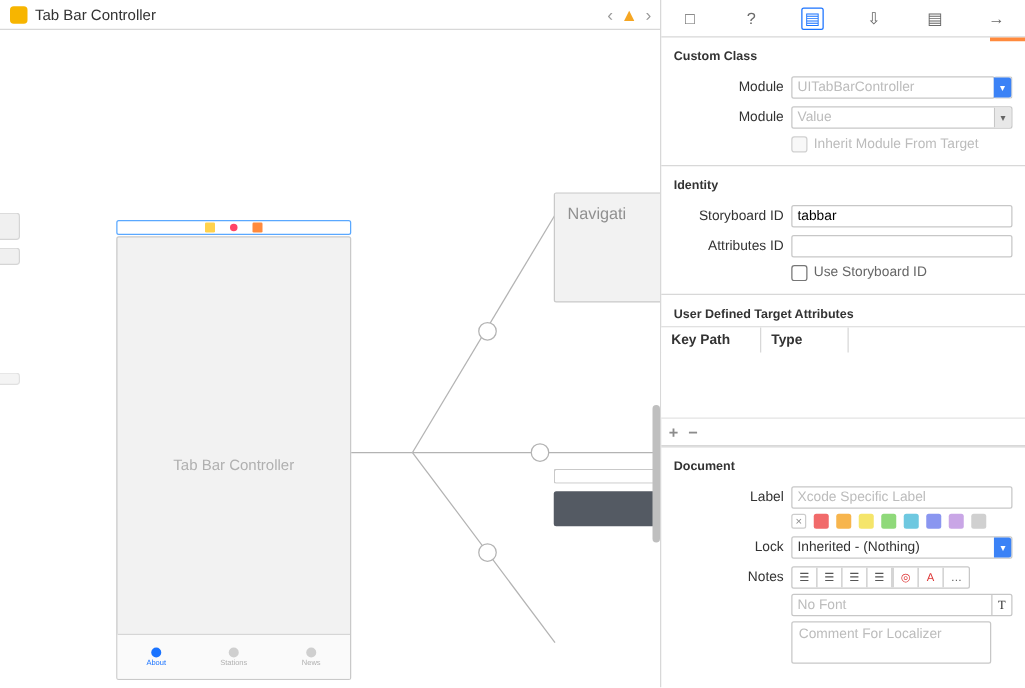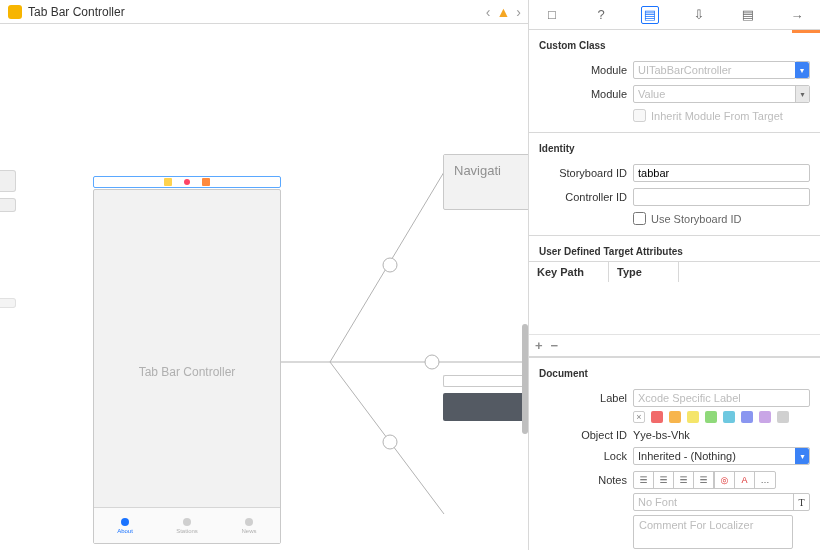--- a/index.html
+++ b/index.html
@@ -29,21 +29,21 @@
   .phone-label { position:absolute; top:175px; left:0; right:0; text-align:center; color:#b0b0b0; font-size:12px; }
   .phone-tabbar { position:absolute; left:0; right:0; bottom:0; height:36px; background:#fafafa; border-top:1px solid #d6d6d6; display:flex; }
   .tab-item { flex:1; display:flex; flex-direction:column; align-items:center; justify-content:center; font-size:6px; color:#b0b0b0; }
   .tab-item.sel { color:#1a73ff; }
   .tab-item .glyph { width:8px; height:8px; border-radius:50%; background:#cfcfcf; margin-bottom:2px; }
   .tab-item.sel .glyph { background:#1a73ff; }
   svg.lines { position:absolute; left:0; top:0; width:100%; height:100%; pointer-events:none; }
   .seg-circle { fill:#fff; stroke:#b3b3b3; stroke-width:1; }
 
   
-  .nav-peek { position:absolute; right:-1px; top:130px; width:86px; height:56px; border:1px solid #c9c9c9; background:#f2f2f2; border-radius:2px 0 0 2px; }
+  .nav-peek { position:absolute; right:-1px; top:130px; width:86px; height:88px; border:1px solid #c9c9c9; background:#f2f2f2; border-radius:2px 0 0 2px; }
   .nav-peek .hdr { height:30px; display:flex; align-items:center; padding-left:10px; color:#909090; font-size:13px; background:#f2f2f2; }
   .nav-peek2 { position:absolute; right:-1px; top:351px; width:86px; height:70px; }
   .nav-peek2 .bar1 { height:12px; border:1px solid #c9c9c9; border-right:none; background:#fff; border-radius:2px 0 0 2px; margin-bottom:6px;}
   .nav-peek2 .bar2 { height:28px; background:#545a63; border-radius:2px 0 0 2px; }
   
   .scroll-thumb { position:absolute; right:0; top:300px; width:6px; height:110px; background:#bfbfbf; border-radius:3px; }
 
   
   .inspector { position:absolute; right:0; top:0; width:292px; height:100%; border-left:1px solid #d8d8d8; background:#fff; }
   .insp-toolbar { height:30px; border-bottom:1px solid #d8d8d8; display:flex; align-items:center; justify-content:space-between; padding:0 14px; }
@@ -52,21 +52,21 @@
   .group { border-bottom:1px solid #d8d8d8; padding:6px 10px 10px 10px; }
   .group-hd { font-weight:700; font-size:10px; color:#333; padding:4px 0; }
   .row { display:flex; align-items:center; margin-top:6px; }
   .row label { width:88px; text-align:right; font-size:11px; color:#333; margin-right:6px; }
   .field { flex:1; display:flex; }
   input.text { flex:1; height:18px; border:1px solid #c7c7c7; border-radius:2px; padding:0 4px; font-size:11px; background:#fff; }
   input.text::placeholder { color:#bcbcbc; }
   .select { flex:1; height:18px; border:1px solid #c7c7c7; border-radius:2px; font-size:11px; color:#bcbcbc; padding:0 4px; display:flex; align-items:center; justify-content:space-between; background:#fff; }
   .select .caret { width:14px; height:16px; background:#e8e8e8; border-left:1px solid #c7c7c7; display:flex; align-items:center; justify-content:center; font-size:8px; color:#666; border-radius:0 2px 2px 0; margin-right:-4px;}
   .select.blue .caret { background:#3b82f6; color:#fff; border-left-color:#3b82f6;}
-  .chk-row { margin-left:94px; display:flex; align-items:center; font-size:11px; color:#666; margin-top:6px; }
+  .chk-row { margin-left:94px; display:flex; align-items:flex-start; font-size:11px; color:#666; margin-top:6px; }
   .chk-row input { margin-right:5px; }
   .udr-table { border:1px solid #d8d8d8; border-left:none; border-right:none; margin:0 -10px;font-weight:bold; }
   .udr-head { display:flex; font-size:11px; color:#333; background:#fff; }
   .udr-head span { padding:4px 8px; border-right:1px solid #d8d8d8; }
   .udr-head span:nth-child(1){width:80px;} .udr-head span:nth-child(2){width:70px;} .udr-head span:nth-child(3){flex:1; border-right:none;}
   .udr-body { height:52px; background:#fff; }
   .udr-foot { display:flex; gap:8px; padding:3px 6px; font-size:13px; color:#8c8c8c; border-top:1px solid #e3e3e3;}
   .swatches { display:flex; gap:6px; margin-left:94px; margin-top:4px;}
   .swatch { width:12px; height:12px; border-radius:2px; cursor:pointer;}
   .tb-icons { display:flex; border:1px solid #c7c7c7; border-radius:2px; overflow:hidden; }
@@ -176,21 +176,21 @@
     </div>
   </div>
 
   <div class="group">
     <div class="group-hd">Identity</div>
     <div class="row">
       <label>Storyboard ID</label>
       <input class="text" value="tabbar" style="">
     </div>
     <div class="row">
-      <label>Controller ID</label>
+      <label>Attributes ID</label>
       <input class="text" value="" style="">
     </div>
     <div class="chk-row">
       <input type="checkbox" style="">
       <span>Use Storyboard ID</span>
     </div>
   </div>
 
   <div class="group" style="padding-bottom:0;">
     <div class="group-hd">User Defined Target Attributes</div>
@@ -218,24 +218,20 @@
         <span class="swatch" style="background: rgb(241, 106, 106);"></span>
         <span class="swatch" style="background: rgb(247, 181, 77);"></span>
         <span class="swatch" style="background: rgb(245, 229, 106);"></span>
         <span class="swatch" style="background: rgb(143, 217, 122);"></span>
         <span class="swatch" style="background: rgb(110, 200, 224);"></span>
         <span class="swatch" style="background: rgb(138, 150, 240);"></span>
         <span class="swatch" style="background: rgb(201, 166, 230);"></span>
         <span class="swatch" style="background: rgb(208, 208, 208);"></span>
       </div>
     <div class="row">
-      <label>Object ID</label>
-      <span style="font-size:11px;">Yye-bs-Vhk</span>
-    </div>
-    <div class="row">
       <label>Lock</label>
       <div class="select blue" style="color:#333;">
           <span>Inherited - (Nothing)</span>
           <span class="caret">▾</span>
         </div>
     </div>
     <div class="row">
       <label>Notes</label>
       <div class="tb-icons">
         <span>☰</span>

